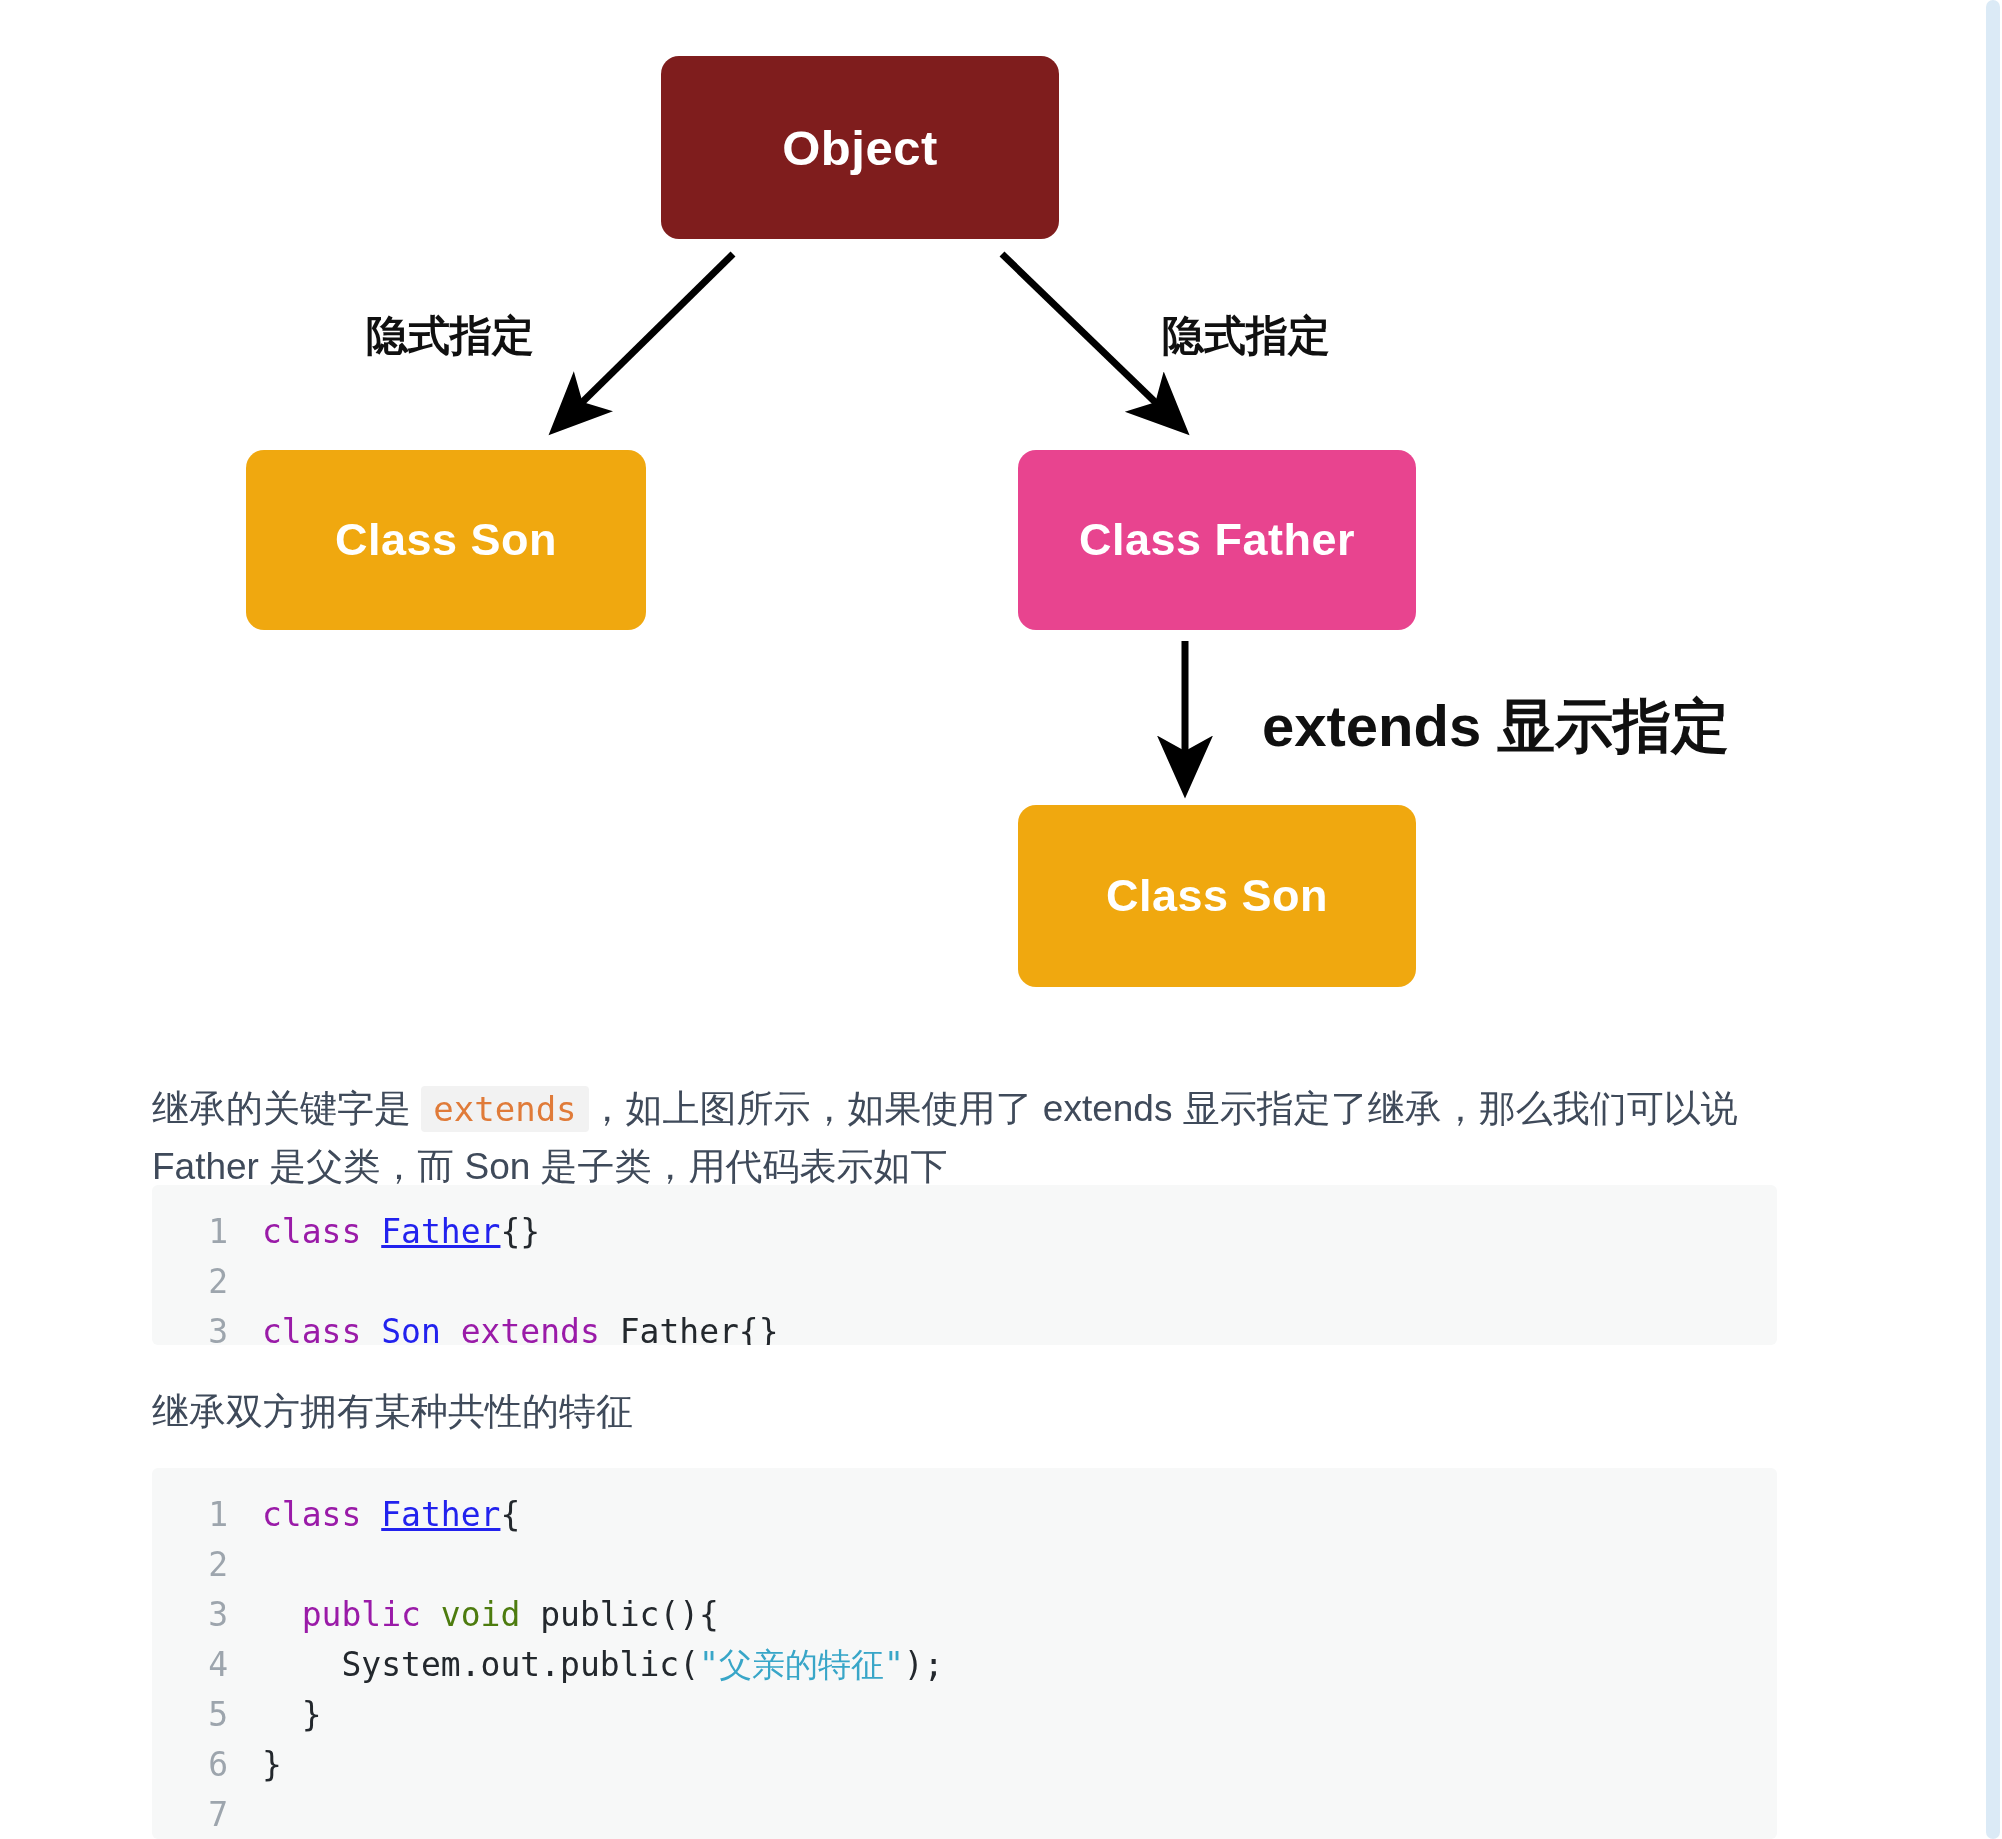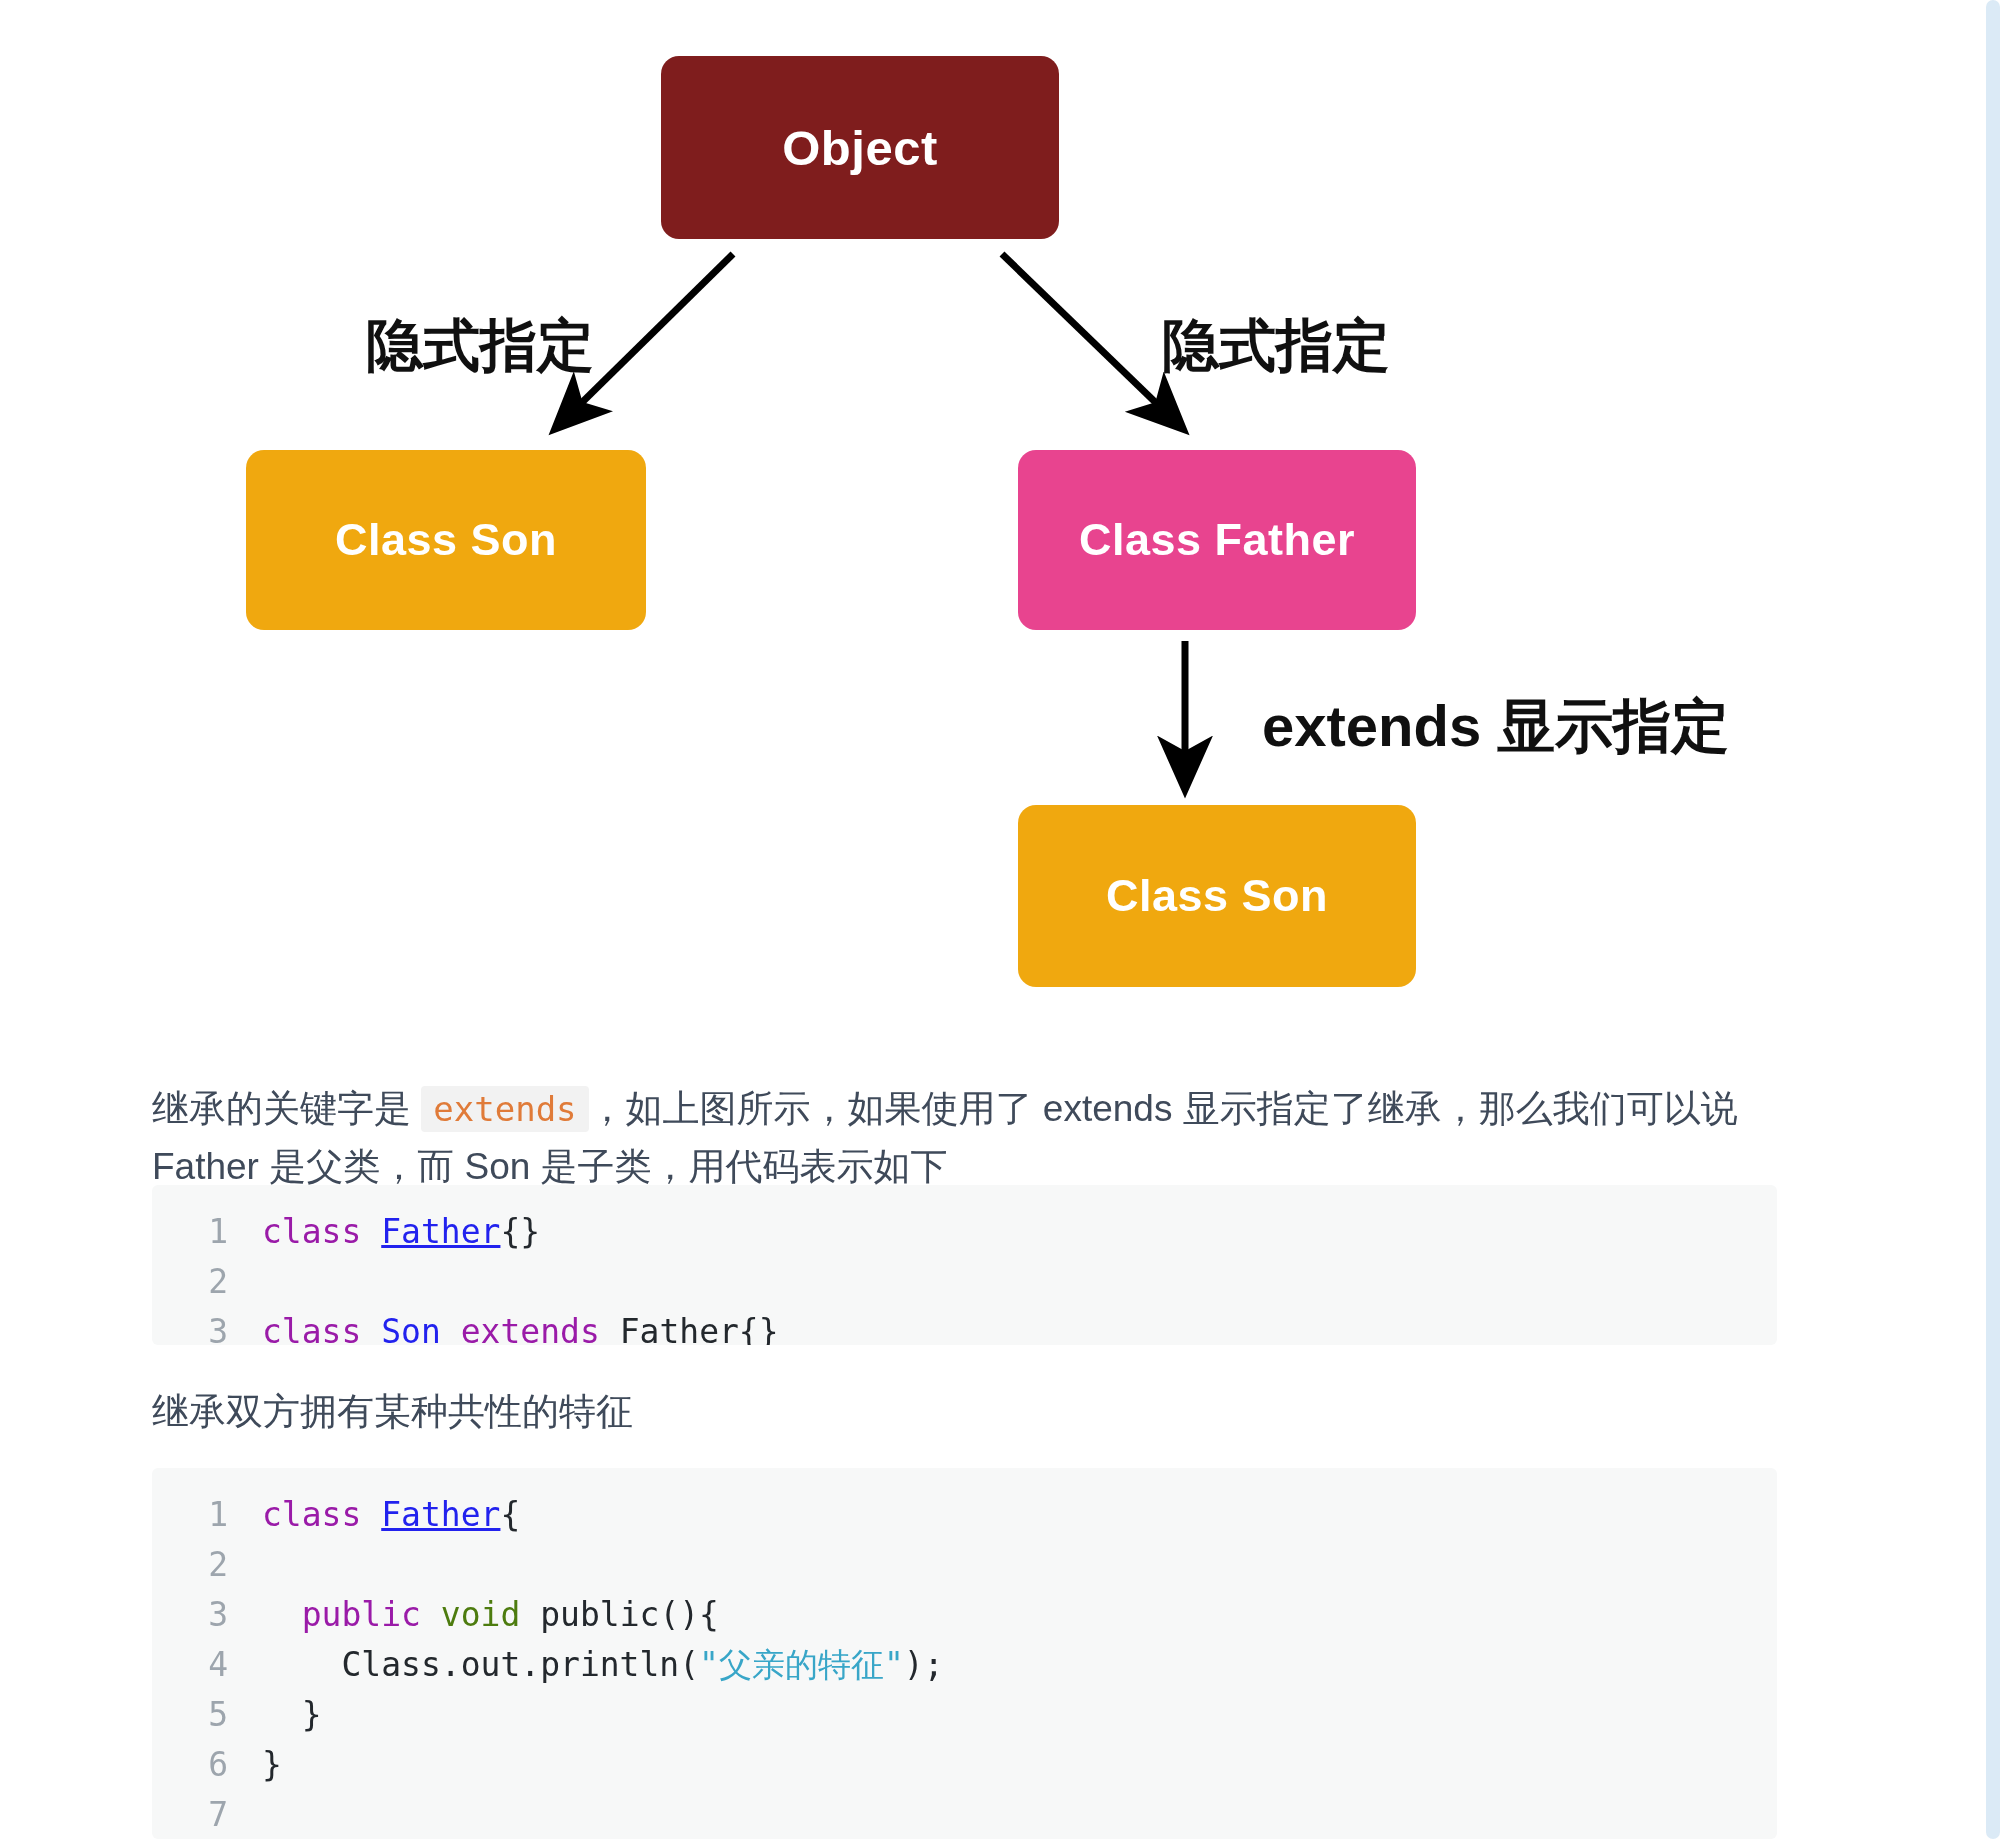--- a/index.html
+++ b/index.html
@@ -75,21 +75,21 @@
     height: 182px;
     background: #f0a80f;
     font-size: 45px;
   }
 
   .edge-label {
     position: absolute;
     font-weight: 700;
     color: #101010;
     white-space: nowrap;
-    font-size: 57px;
+    font-size: 42px;
   }
   .edge-label-left  { left: 366px; top: 308px; }
   .edge-label-right { left: 1162px; top: 308px; }
   .edge-label-extends {
     left: 1262px;
     top: 688px;
     font-size: 58px;
   }
 
   #arrows {
@@ -227,21 +227,21 @@
       <div class="code-line"><span class="ln">2</span><span class="code-text"></span></div>
       <div class="code-line"><span class="ln">3</span><span class="code-text"><span class="tok-kw">class </span><span class="tok-cls">Son </span><span class="tok-kw">extends </span><span class="tok-pln">Father{}</span></span></div>
     </div>
 
   <p class="para" id="para-2">继承双方拥有某种共性的特征</p>
 
   <div class="codeblock" id="codeblock-2">
       <div class="code-line"><span class="ln">1</span><span class="code-text"><span class="tok-kw">class </span><span class="tok-cls">Father</span><span class="tok-pln">{</span></span></div>
       <div class="code-line"><span class="ln">2</span><span class="code-text"></span></div>
       <div class="code-line"><span class="ln">3</span><span class="code-text"><span class="tok-pln">  </span><span class="tok-kw">public </span><span class="tok-typ">void </span><span class="tok-pln">public(){</span></span></div>
-      <div class="code-line"><span class="ln">4</span><span class="code-text"><span class="tok-pln">    Class.out.println(</span><span class="tok-str">"父亲的特征"</span><span class="tok-pln">);</span></span></div>
+      <div class="code-line"><span class="ln">4</span><span class="code-text"><span class="tok-pln">    System.out.public(</span><span class="tok-str">"父亲的特征"</span><span class="tok-pln">);</span></span></div>
       <div class="code-line"><span class="ln">5</span><span class="code-text"><span class="tok-pln">  }</span></span></div>
       <div class="code-line"><span class="ln">6</span><span class="code-text"><span class="tok-pln">}</span></span></div>
       <div class="code-line"><span class="ln">7</span><span class="code-text"></span></div>
     </div>
 
 </div>
 
 <div id="scroll-strip">
   <div id="scroll-thumb"></div>
 </div>

